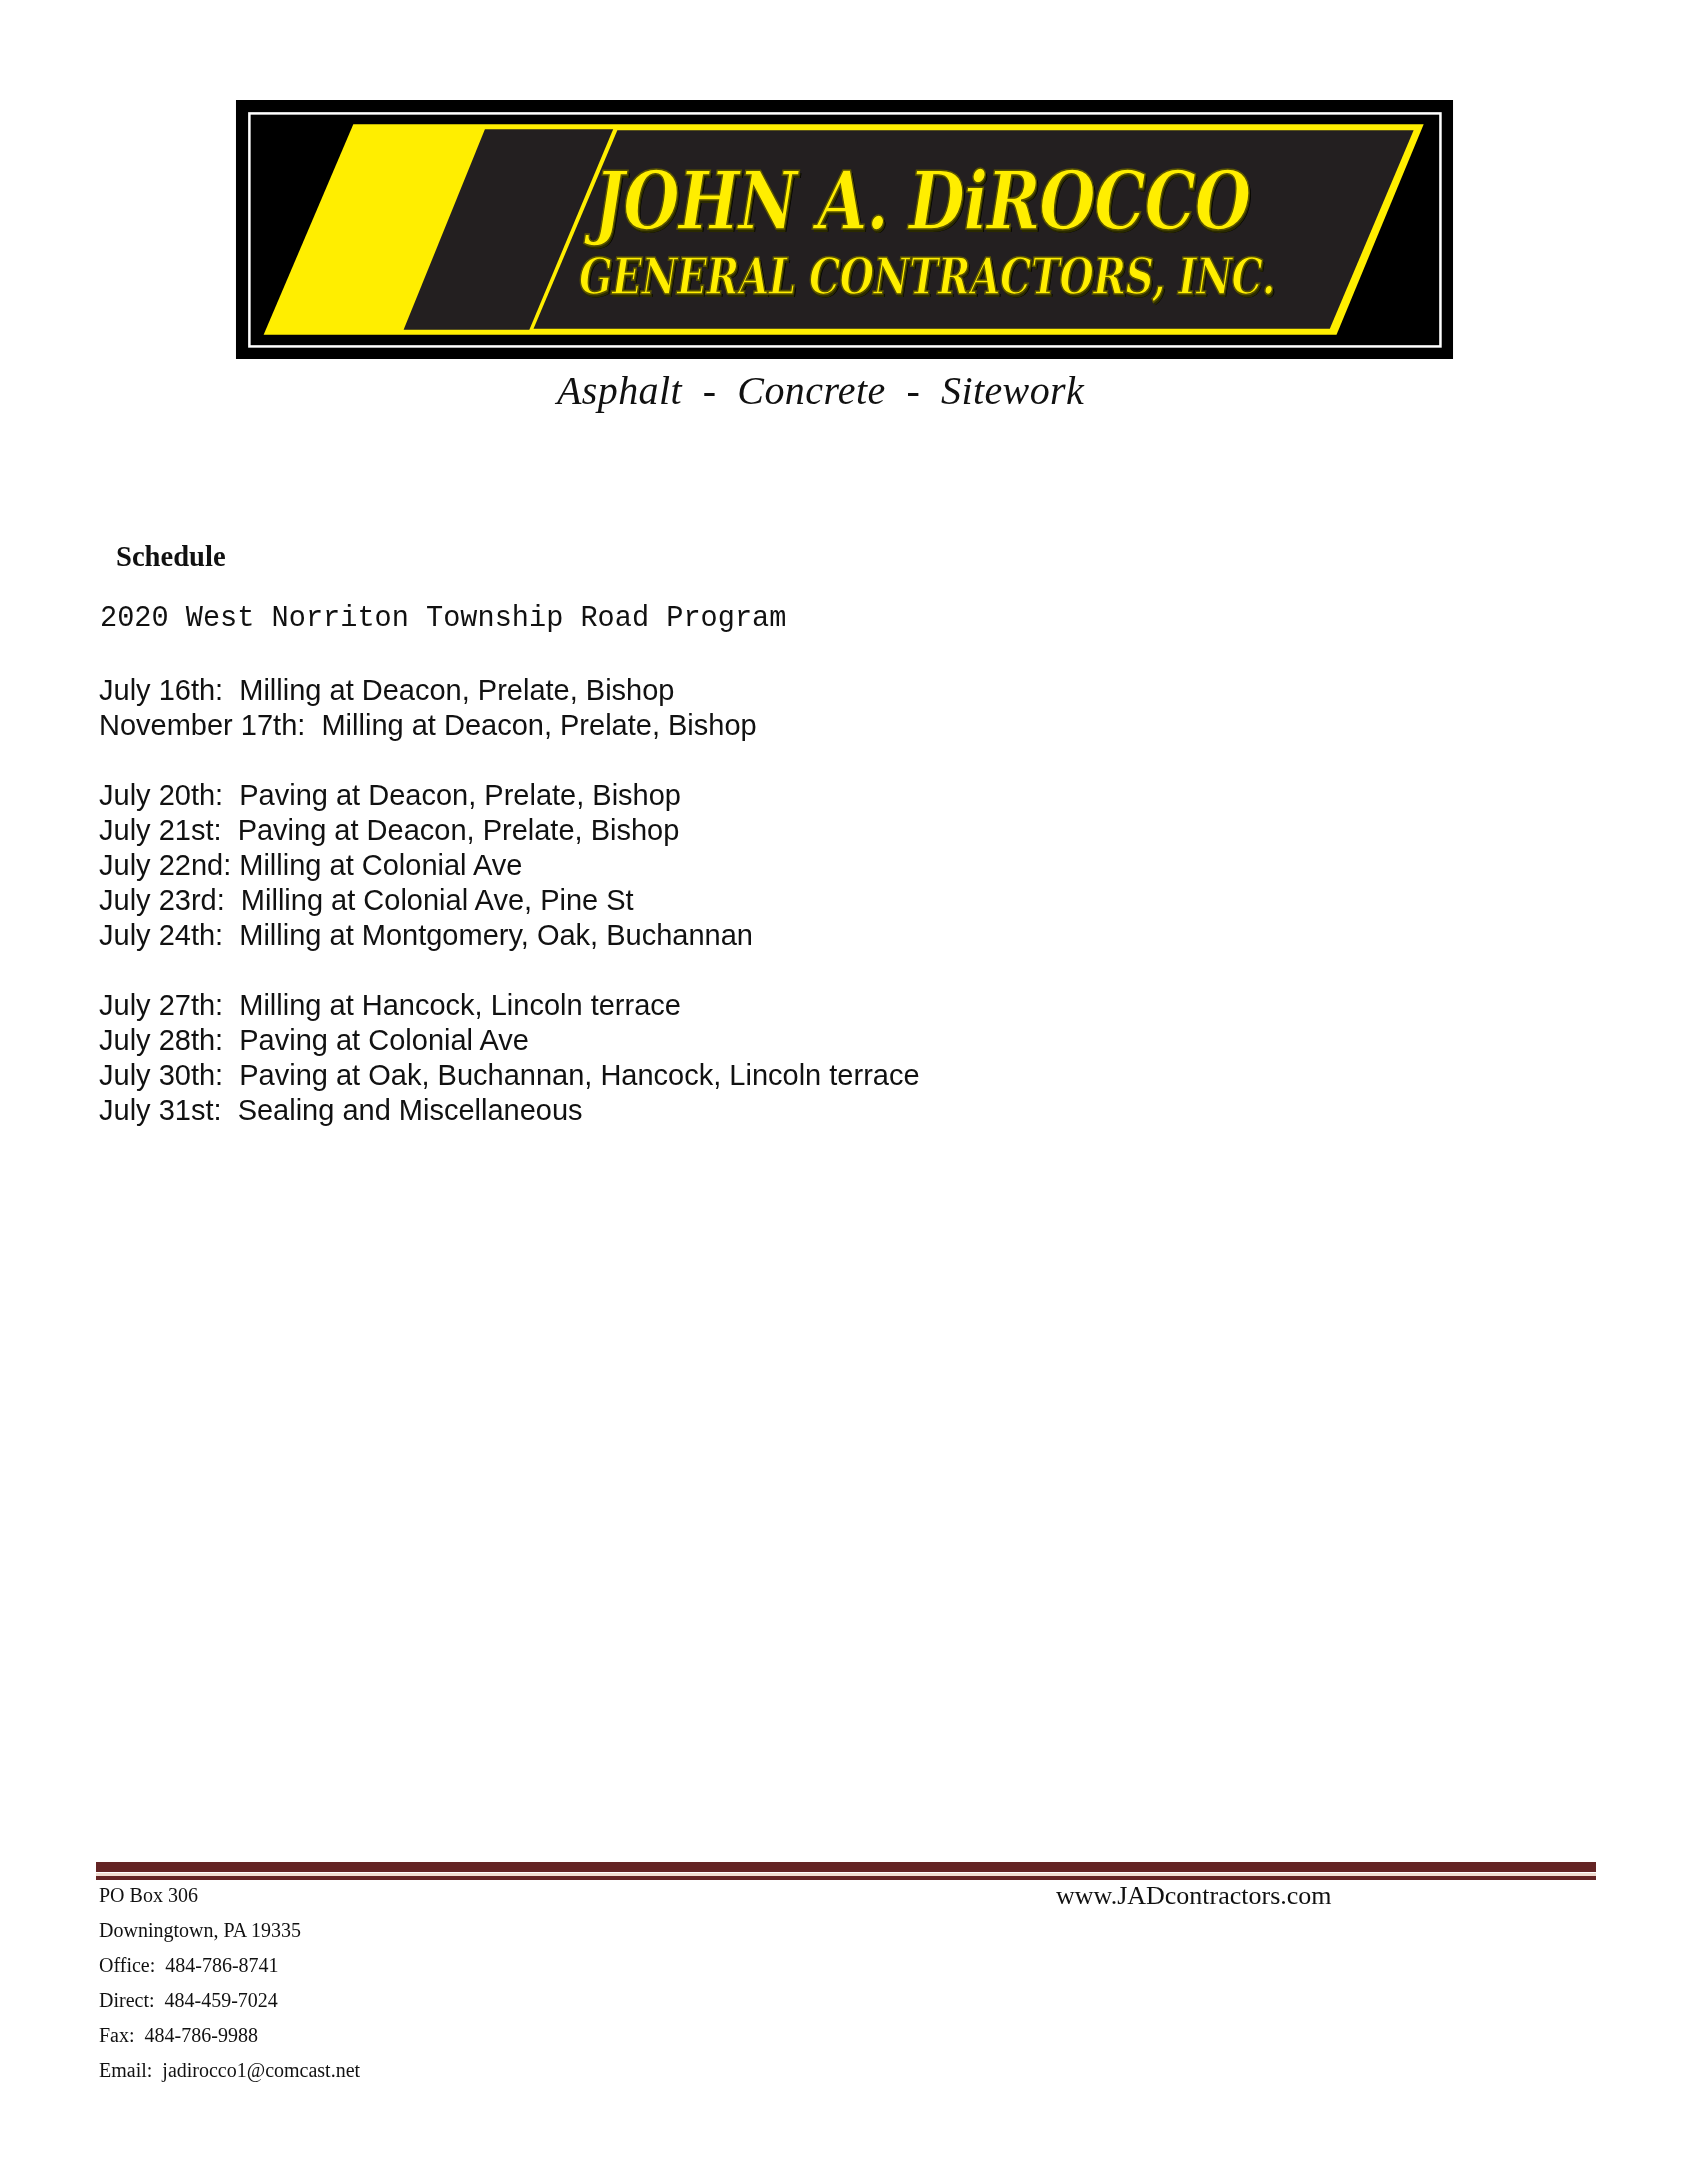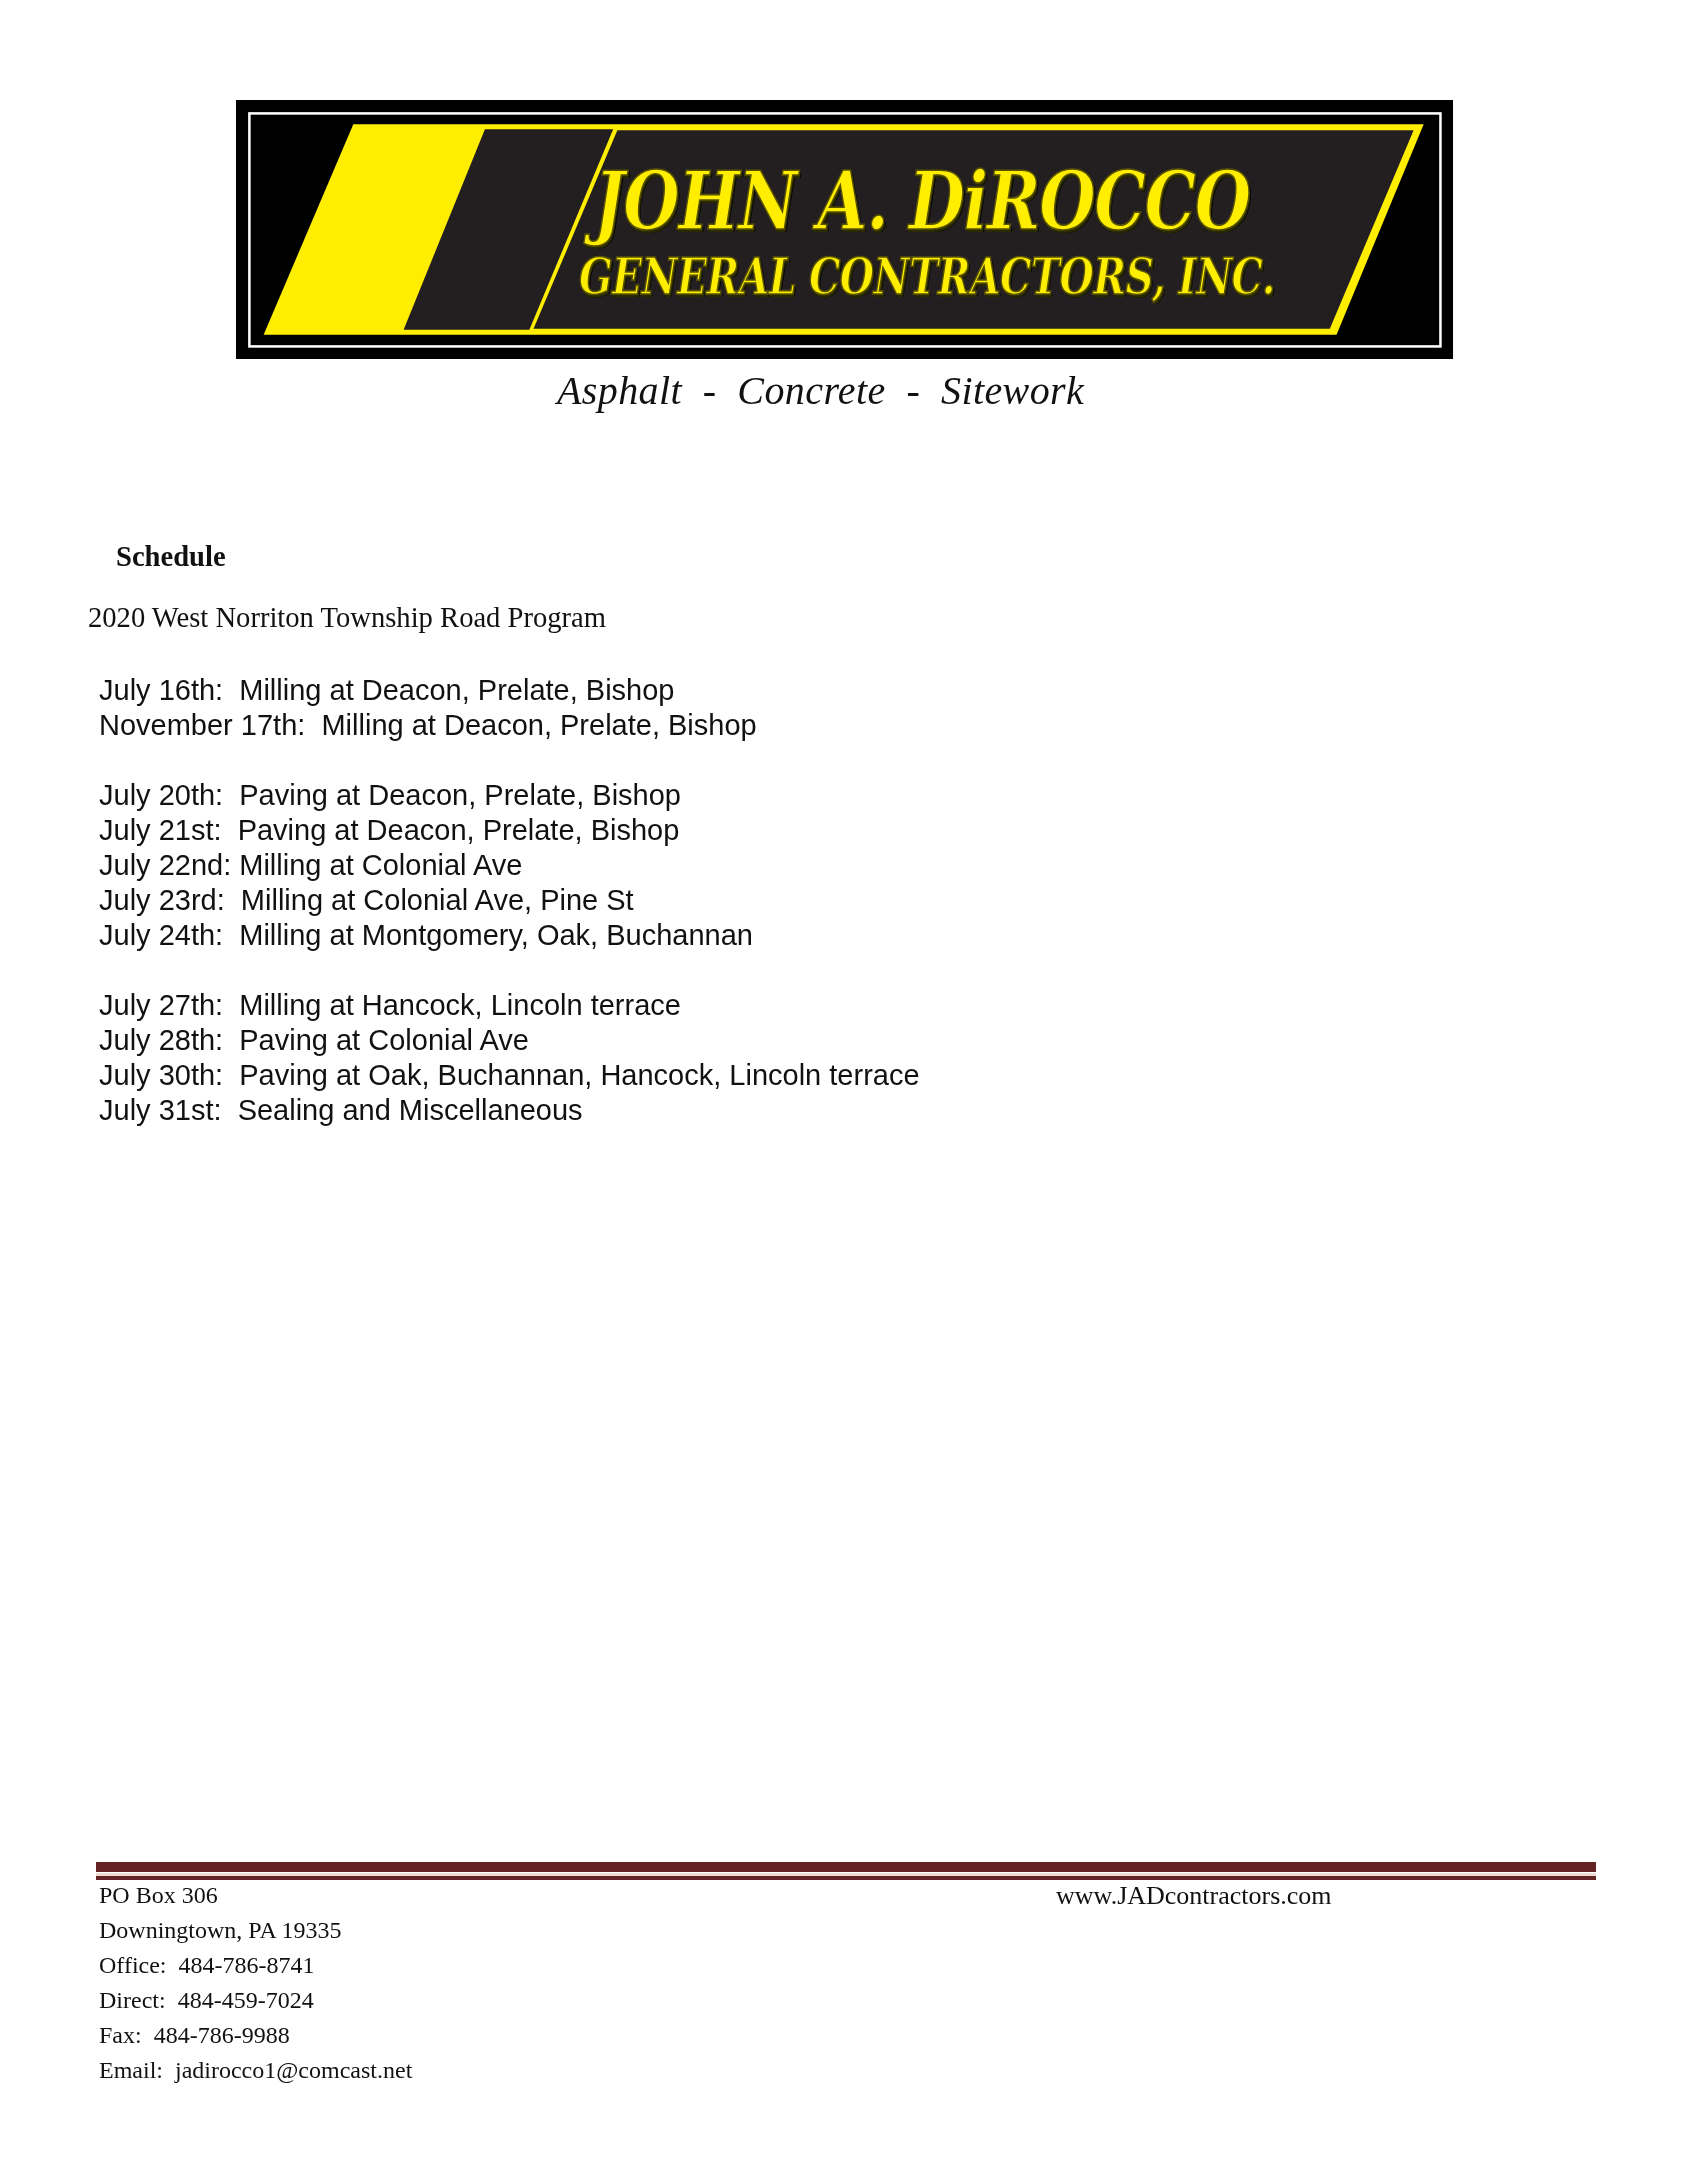--- a/index.html
+++ b/index.html
@@ -24,39 +24,39 @@
     .tagline {
       position: absolute; left: 557px; top: 367px; font-size: 40px; font-style: italic;
       font-family: "Liberation Serif", serif; white-space: pre; letter-spacing: 0.4px;
     }
 
     .heading {
       position: absolute; left: 116px; top: 541px; font-size: 28.6px; font-weight: bold;
       font-family: "Liberation Serif", serif;
     }
     .subheading {
-      position: absolute; left: 88px; top: 602px; font-size: 28.6px;
-      font-family: Liberation Serif, serif;
+      position: absolute; left: 100px; top: 602px; font-size: 28.6px;
+      font-family: Liberation Mono, monospace;
       text-align: center;
     }
     .schedule {
       position: absolute; left: 99px; top: 673px; margin: 0; padding: 0; list-style: none;
       font-family: "Liberation Sans", sans-serif; font-size: 29px; line-height: 35px;
     }
     .schedule li { white-space: pre; height: 35px; }
     .schedule li.gap { height: 35px; }
 
     .footer-rule { position: absolute; left: 96px; width: 1500px; background: #642424; }
     .footer-rule.thick { top: 1862px; height: 10px; }
     .footer-rule.gapline { top: 1873px; height: 3.4px; background: #f0dcd0; }
     .footer-rule.thin { top: 1876px; height: 4.2px; }
 
     .footer-left {
       position: absolute; left: 99px; top: 1878px; margin: 0; padding: 0; list-style: none;
-      font-family: "Liberation Serif", serif; font-size: 24px; line-height: 35px;
+      font-family: "Liberation Serif", serif; font-size: 20px; line-height: 35px;
     }
     .footer-left li { white-space: pre; }
     .footer-web {
       position: absolute; left: 1056px; top: 1878px; font-size: 26px;
       font-family: "Liberation Serif", serif; line-height: 35px;
     }
   </style>
 </head>
 <body>
 

